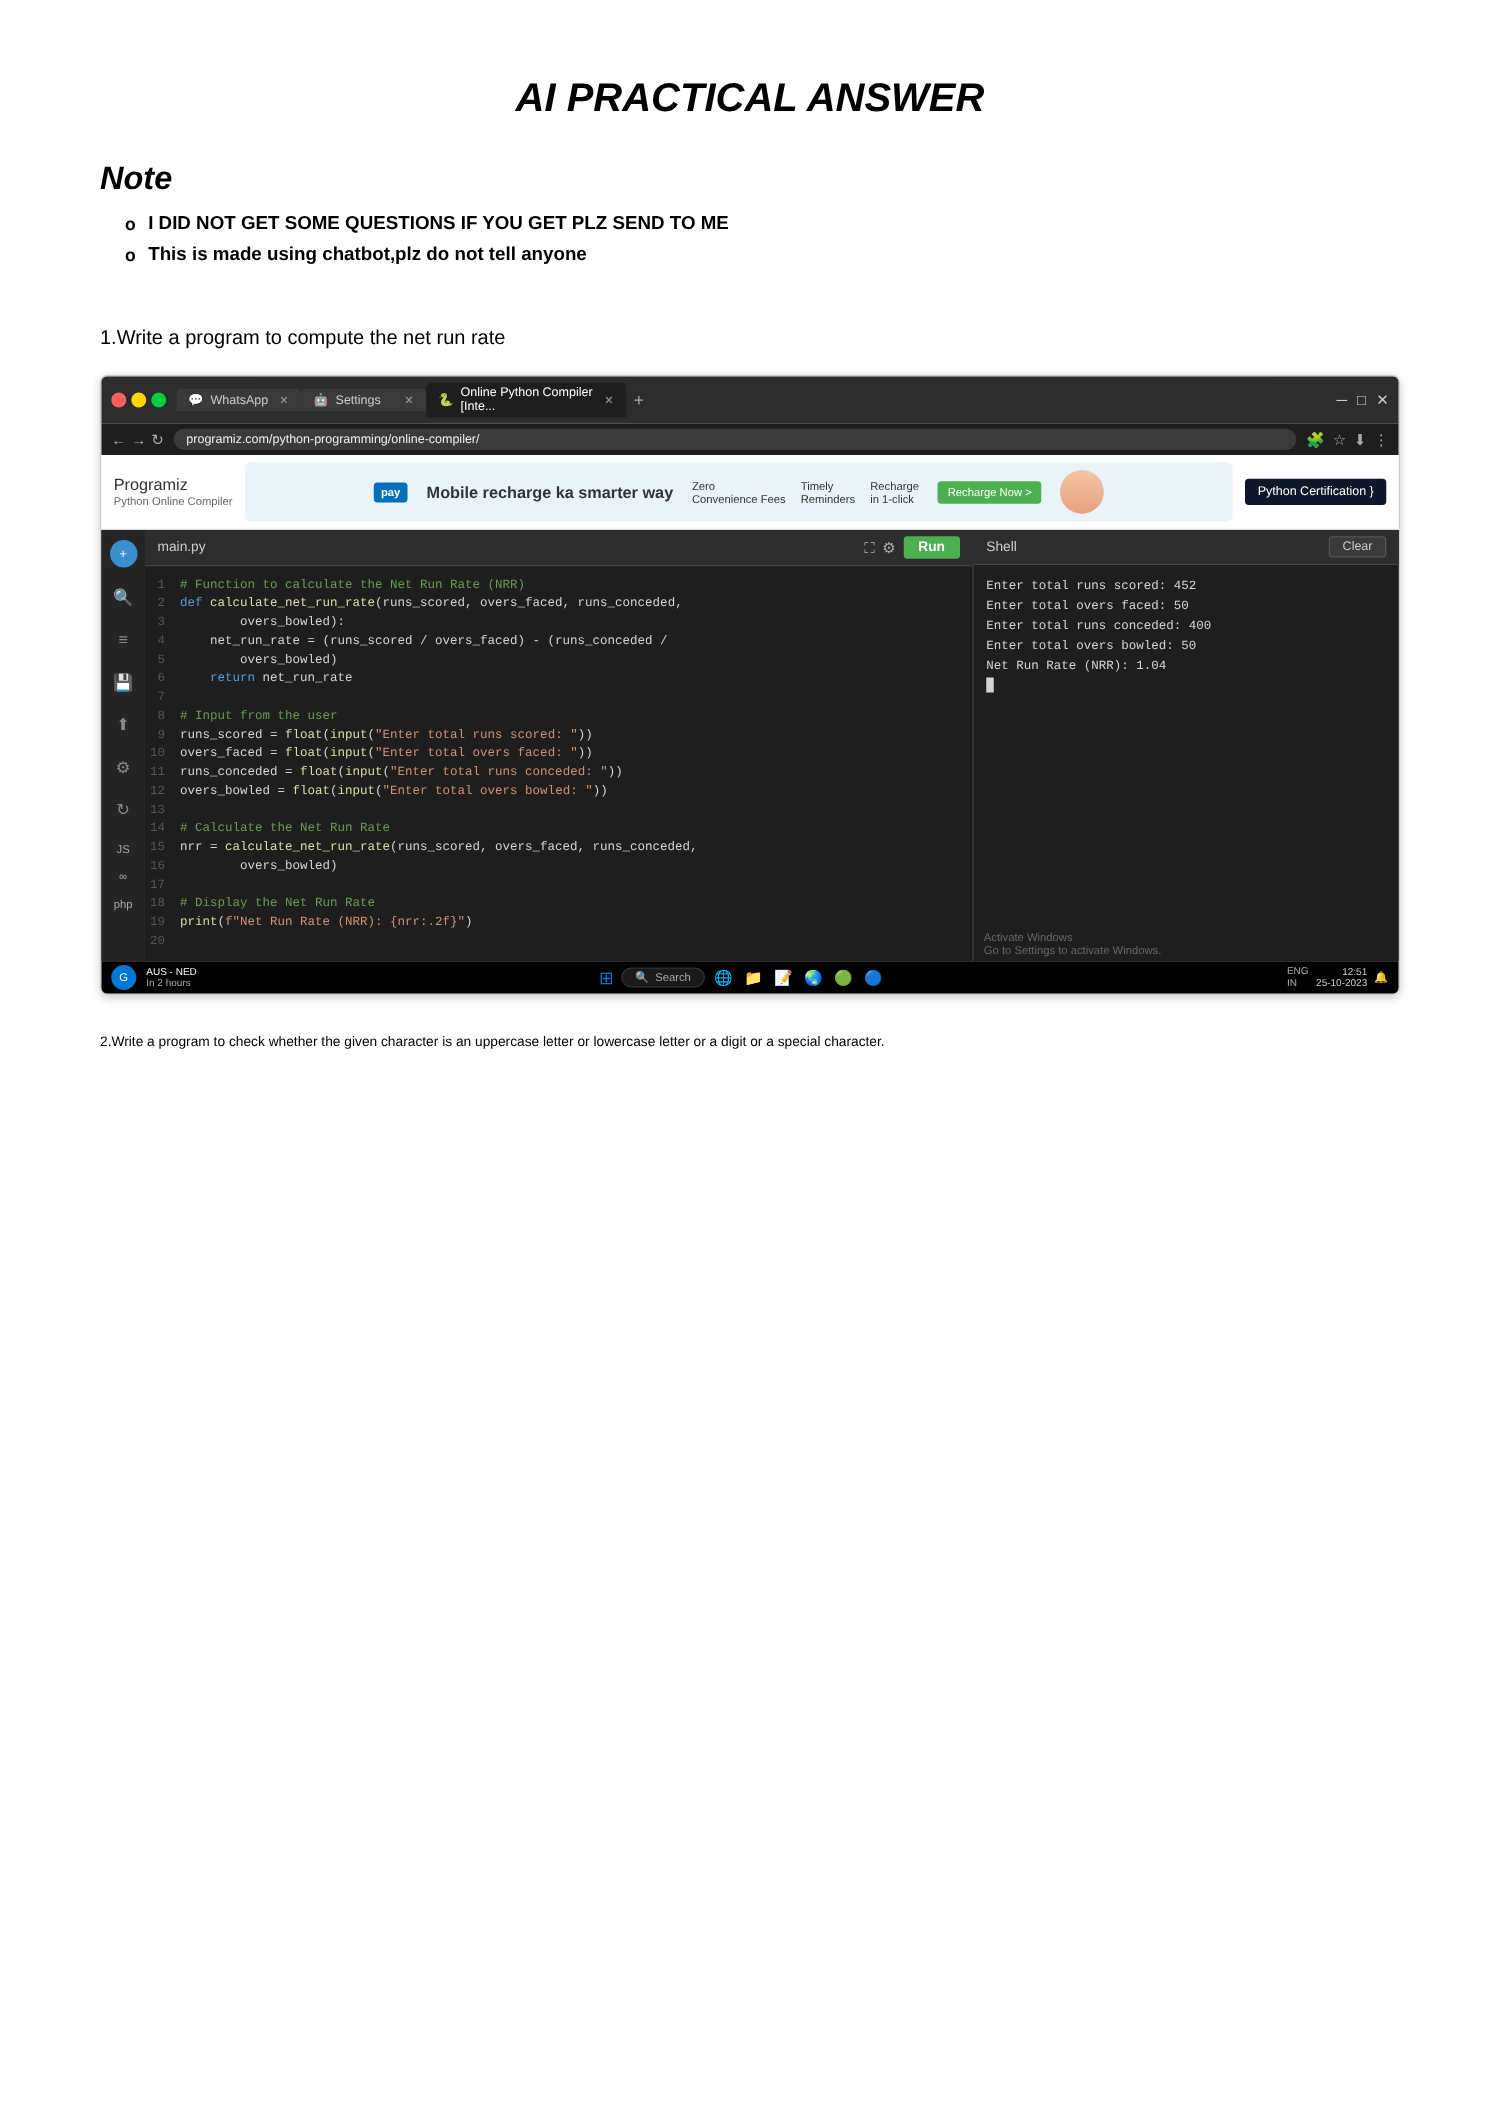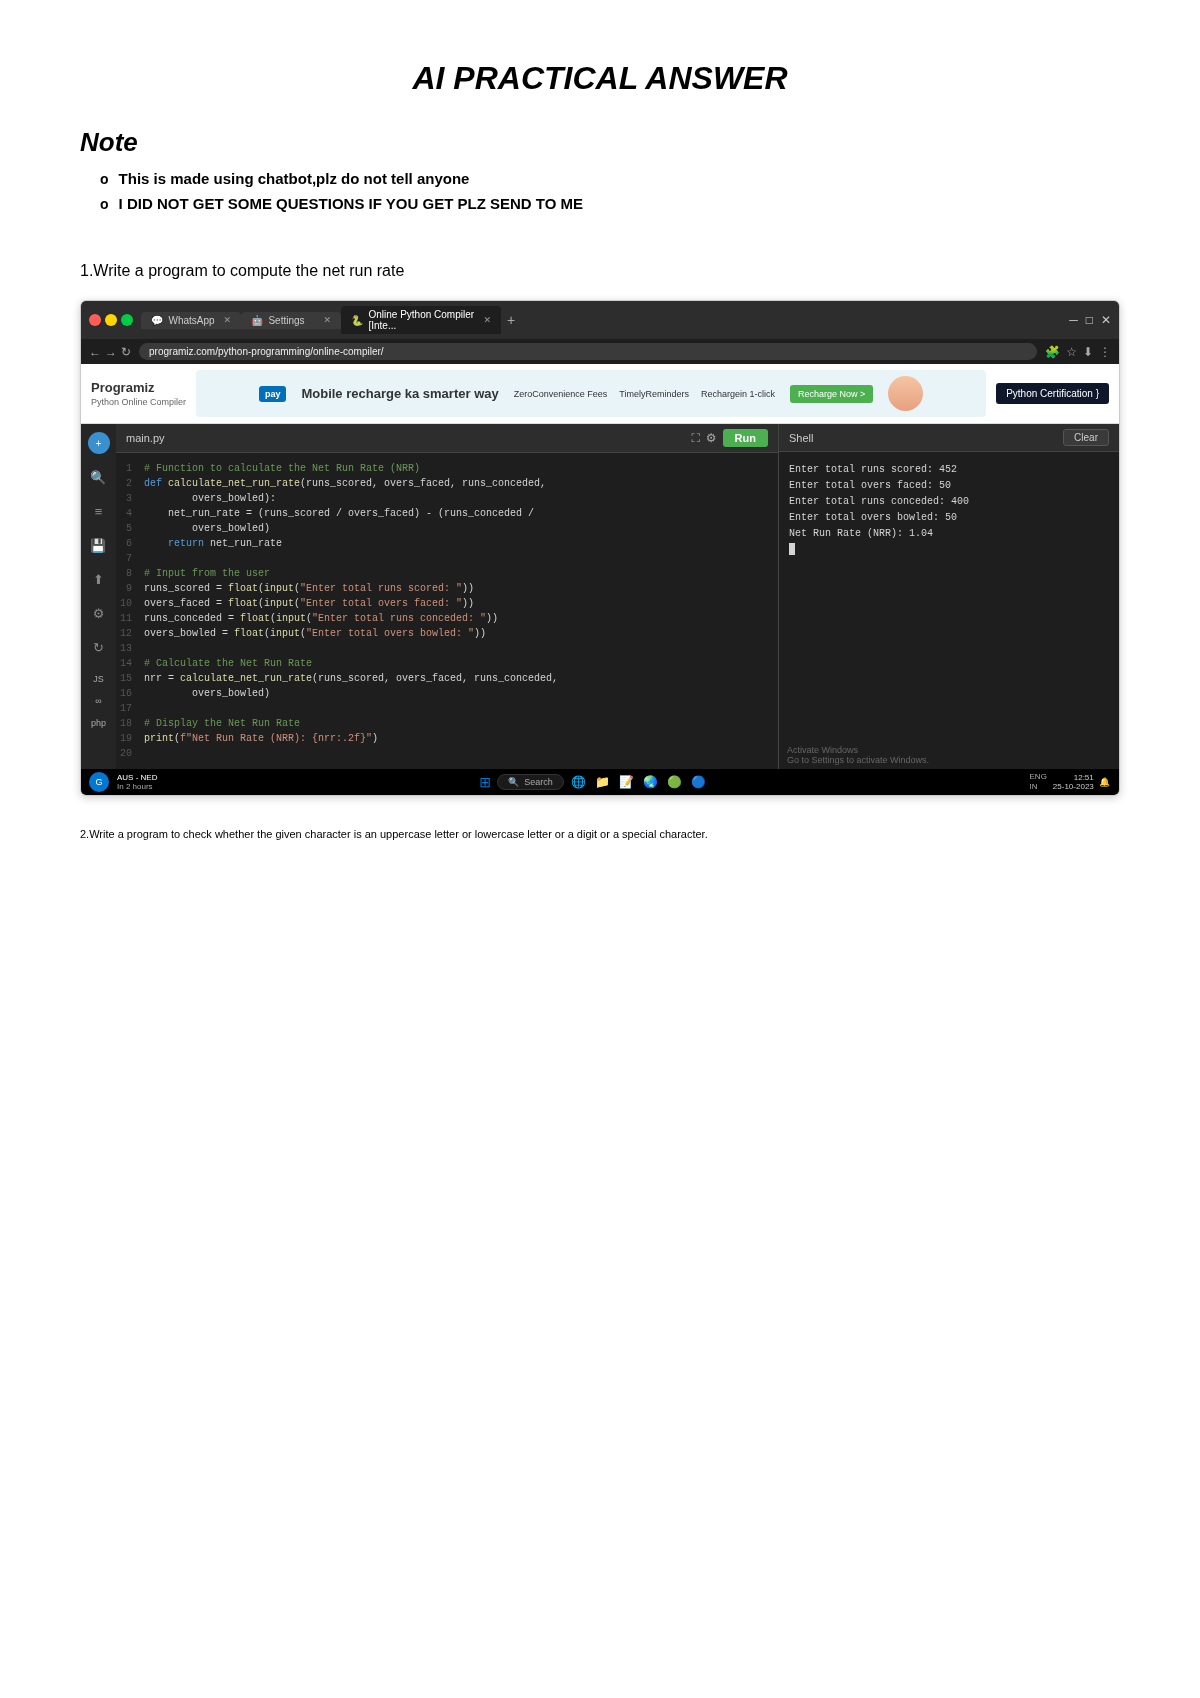--- a/index.html
+++ b/index.html
@@ -185,21 +185,21 @@
       background: #fff;
       display: flex;
       align-items: center;
       padding: 6px 10px;
       gap: 10px;
       border-bottom: 1px solid #ddd;
     }
 
     .programiz-logo {
       font-size: 13px;
-      font-weight: bold;
+      font-weight: normal;
       color: #333;
     }
 
     .ad-banner {
       flex: 1;
       background: #e8f4f8;
       display: flex;
       align-items: center;
       justify-content: center;
       padding: 6px 12px;
@@ -225,21 +225,22 @@
     .ad-features {
       display: flex;
       gap: 12px;
       font-size: 9px;
       color: #333;
       text-align: center;
     }
 
     .ad-feature {
       display: flex;
-      align-items: flex-end;
+      flex-direction: column;
+      align-items: flex-start;
     }
 
     .ad-recharge-btn {
       background: #4CAF50;
       color: white;
       border: none;
       padding: 4px 8px;
       border-radius: 3px;
       font-size: 9px;
       cursor: pointer;
@@ -513,24 +514,24 @@
   </style>
 </head>
 <body>
 
 <h1 class="page-title">AI PRACTICAL ANSWER</h1>
 
 <div>
   <h2 class="note-title">Note</h2>
   <ul class="note-list">
     <li>
-      <span>This is made using chatbot,plz do not tell anyone</span>
+      <span>I DID NOT GET SOME QUESTIONS IF YOU GET PLZ SEND TO ME</span>
     </li>
     <li>
-      <span>I DID NOT GET SOME QUESTIONS IF YOU GET PLZ SEND TO ME</span>
+      <span>This is made using chatbot,plz do not tell anyone</span>
     </li>
   </ul>
 </div>
 
 <p class="question-text">1.Write a program to compute the net run rate</p>
 
 <div class="browser-window">
 
   <div class="browser-topbar">
     <div class="window-controls">

